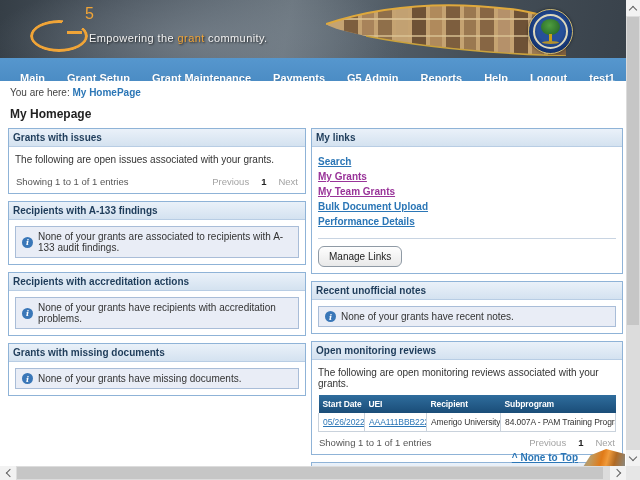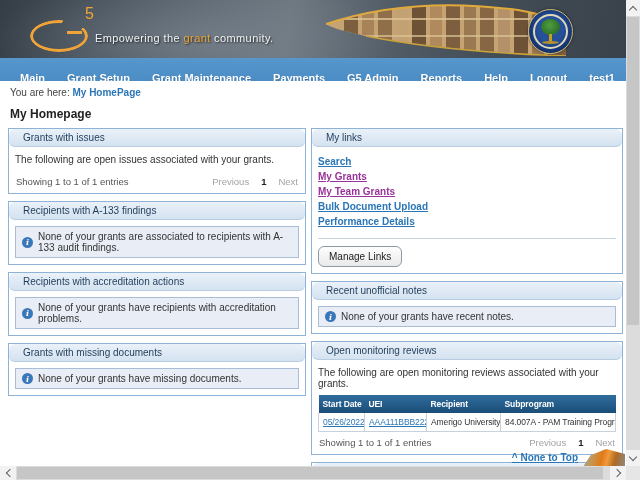--- a/index.html
+++ b/index.html
@@ -20,21 +20,21 @@
   }
   .g-ring{
     position:absolute;left:30px;top:20px;width:52px;height:26px;
     border:3px solid #f0a437;border-radius:50%;
     -webkit-mask:conic-gradient(#000 0 14deg,transparent 14deg 72deg,#000 72deg);
             mask:conic-gradient(#000 0 14deg,transparent 14deg 72deg,#000 72deg);
   }
   .g-bar{position:absolute;left:67px;top:31px;width:15px;height:3px;background:#f0a437;}
   .g-five{position:absolute;left:85px;top:6px;color:#f0a437;font-size:16px;line-height:16px;}
   .tagline{
-    position:absolute;left:95px;top:32px;font-size:11px;color:#f2f2f2;
+    position:absolute;left:89px;top:32px;font-size:11px;color:#f2f2f2;
     letter-spacing:.4px;text-shadow:1px 1px 2px rgba(0,0,0,.7);white-space:nowrap;
   }
   .tagline .hl{color:#f0a437;}
   .swoosh{position:absolute;left:326px;top:2px;}
   .seal{
     position:absolute;left:528px;top:9px;width:43px;height:43px;border-radius:50%;
     background:radial-gradient(circle at 50% 45%, #27509a 0 40%, #12306b 72%, #0c2450 100%);
     border:1px solid #cdb873;box-shadow:0 0 3px rgba(0,0,0,.5);
   }
   .seal-ring{position:absolute;inset:4px;border:2px solid #ded8bc;border-radius:50%;}
@@ -60,21 +60,21 @@
   .breadcrumb a{color:#2b76b6;text-decoration:none;font-weight:bold;cursor:pointer;}
   .page-title{margin:9px 0 7px 10px;font-size:12px;font-weight:bold;color:#222;}
 
   .columns{display:flex;gap:5px;padding:0 3px 0 8px;box-sizing:border-box;}
   .col-left{width:298px;flex:none;}
   .col-right{flex:1;min-width:0;}
 
   .panel{border:1px solid #8fb3d7;background:#fff;margin-bottom:7px;}
   .panel-header{
     background:linear-gradient(#eaf1f9,#d4e2f0);border-bottom:1px solid #b8cde4;
-    padding:3px 14px;font-size:10px;font-weight:normal;color:#1e3c5a;border-radius:6px;
+    padding:3px 4px;font-size:10px;font-weight:bold;color:#1e3c5a;
   }
   .panel-body{padding:6px;}
   .desc{font-size:10px;color:#333;margin:1px 0 6px;}
 
   .info-box{
     background:#e9edf6;border:1px solid #a9bdd8;padding:4px 6px;
     font-size:10px;color:#333;display:flex;gap:5px;align-items:center;
   }
   .info-icon{
     flex:none;width:11px;height:11px;border-radius:50%;background:#3a77b8;color:#fff;

